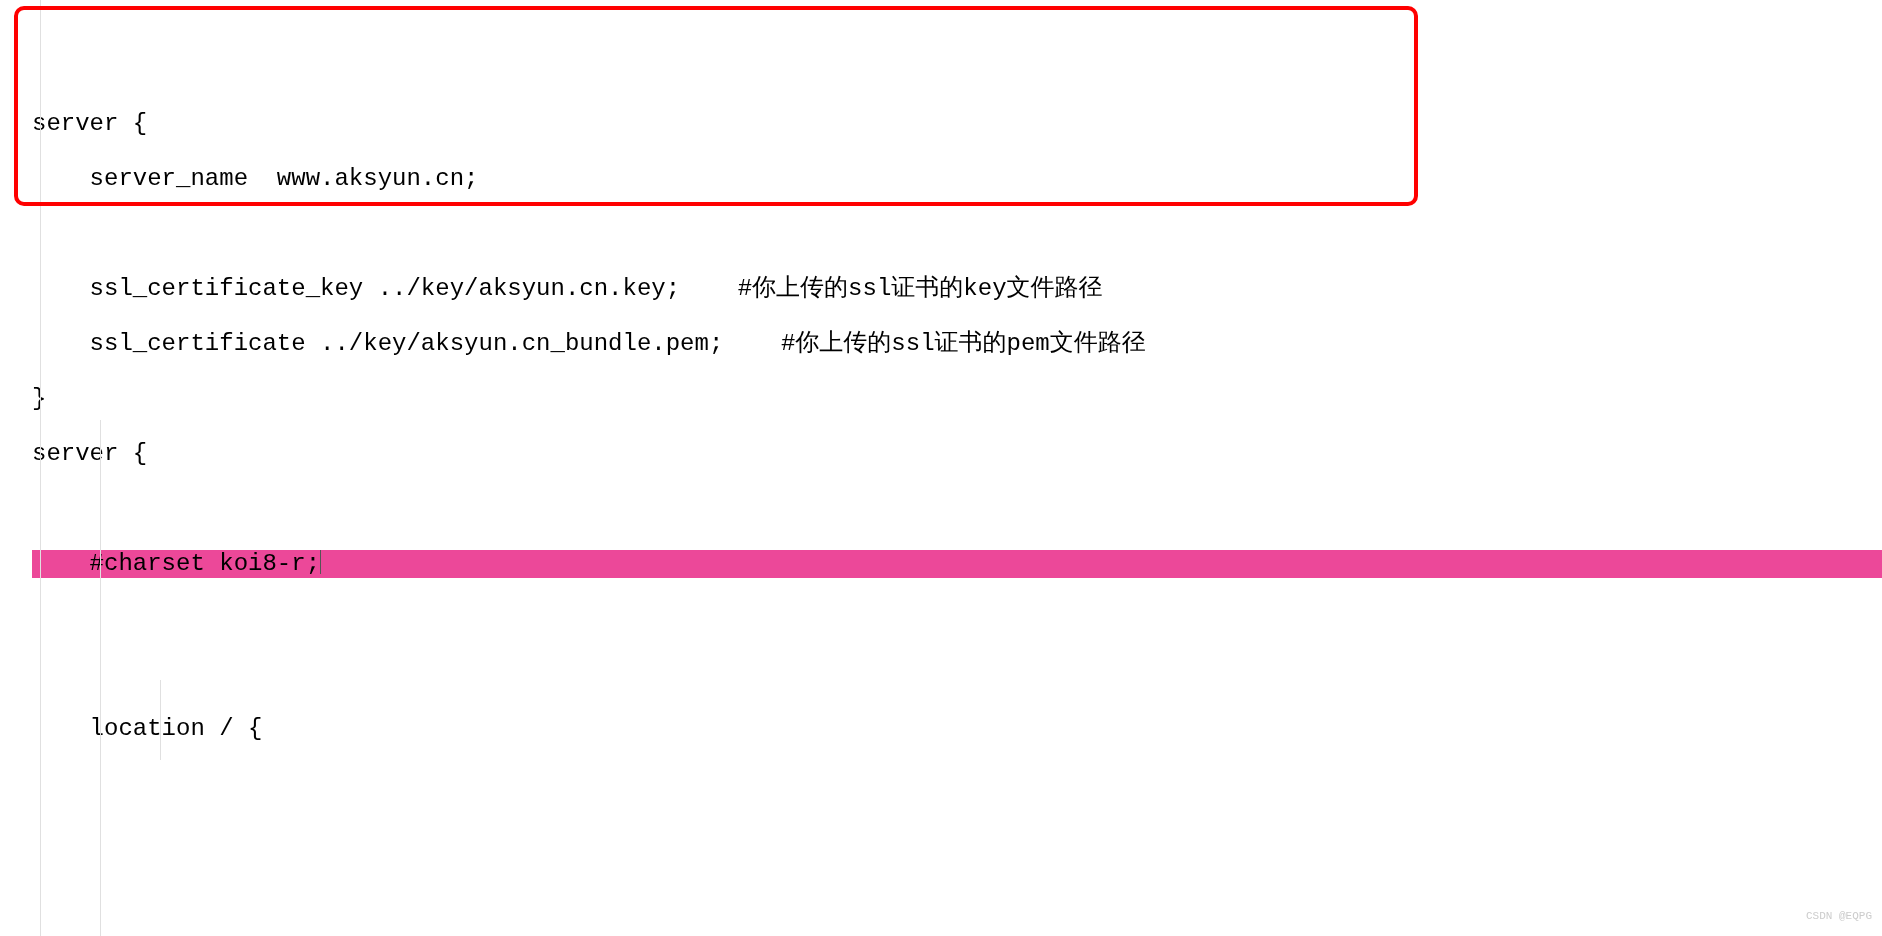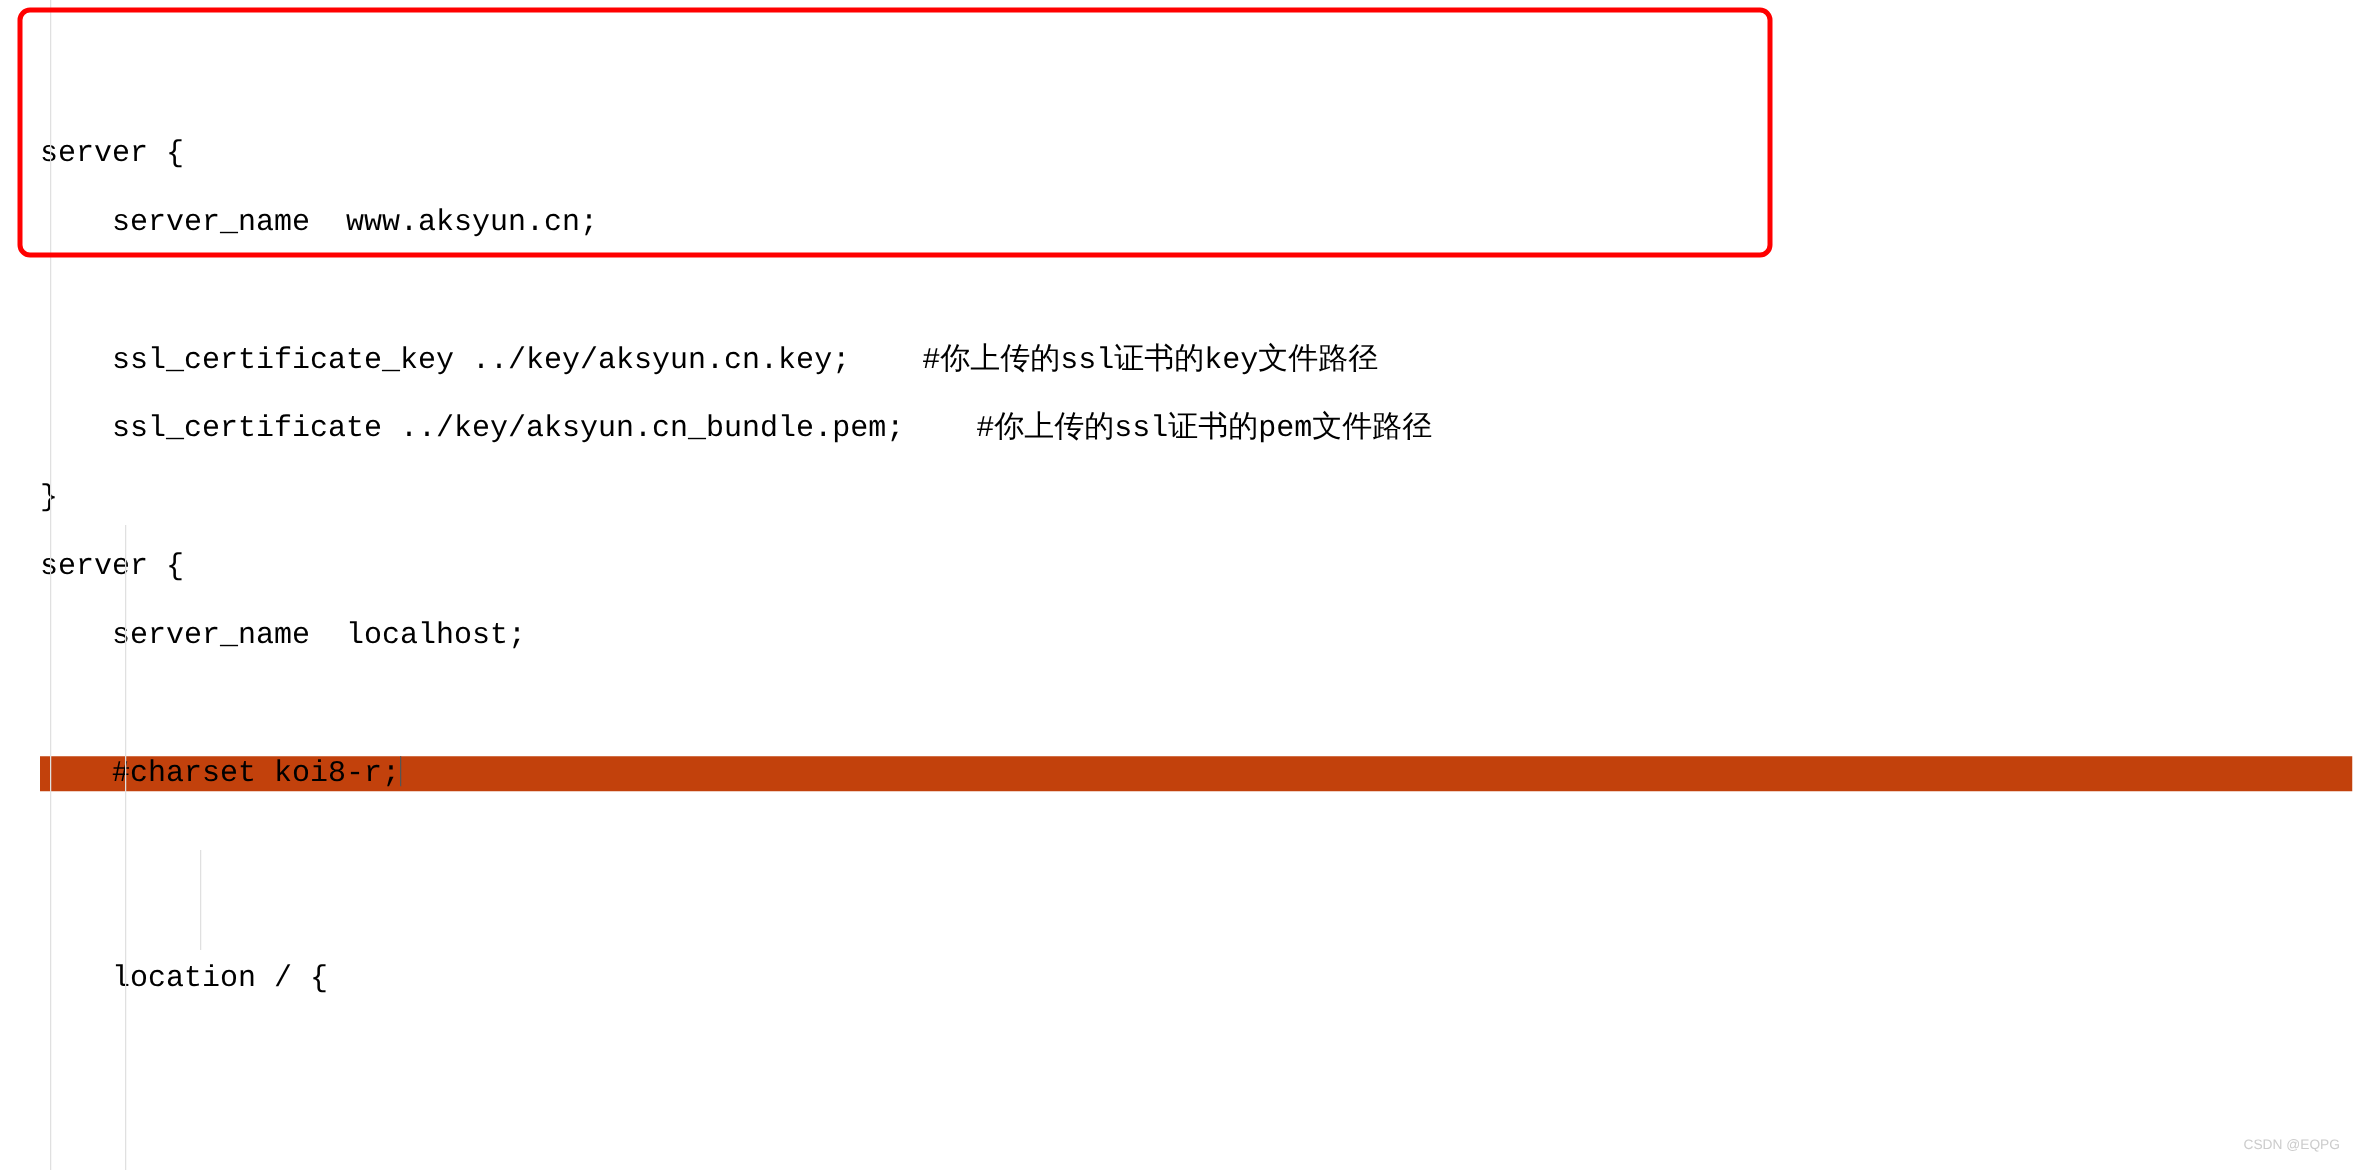--- a/index.html
+++ b/index.html
@@ -2,40 +2,39 @@
 <html><head>
 <meta charset="utf-8">
 <style>
   html,body{margin:0;padding:0;background:#fff;width:1882px;height:936px;overflow:hidden}
   body{font-family:"Courier New",Consolas,monospace;font-size:24px;line-height:27.5px;color:#000;position:relative}
   .editor{position:relative;padding-left:32px;padding-top:0;white-space:pre}
   .fold-guide{position:absolute;left:40px;top:0;bottom:0;width:1px;background:#e0e0e0}
   .fold-guide2{position:absolute;left:100px;top:420px;bottom:0;width:1px;background:#e0e0e0}
   .fold-guide3{position:absolute;left:160px;top:680px;height:80px;width:1px;background:#e0e0e0}
   .line{display:block;height:27.5px}
-  .hl{background:#c2410c;display:block;width:100%}
+  .hl{background:#ec4899;display:block;width:100%}
   .cursor{display:inline-block;width:1px;height:24px;background:#555;vertical-align:middle;margin-bottom:3px}
   .redbox{position:absolute;border:4px solid #ff0000;border-radius:10px;left:14px;top:6px;width:1396px;height:192px;pointer-events:none}
-  .watermark{position:absolute;right:10px;bottom:6px;font-family:Liberation Sans, sans-serif;font-size:11px;color:#ccc}
+  .watermark{position:absolute;right:10px;bottom:6px;font-family:Liberation Mono, monospace;font-size:11px;color:#ccc}
 </style>
 </head>
 <body>
 
 <div class="editor">
 <div class="fold-guide"></div>
 <div class="fold-guide2"></div>
 <div class="fold-guide3"></div>
 <span class="line">server {</span>
 <span class="line">    server_name  www.aksyun.cn;</span>
 <span class="line"></span>
 <span class="line"><span>    ssl_certificate_key ../key/aksyun.cn.key;    </span><span>#你上传的ssl证书的key文件路径</span></span>
 <span class="line"><span>    ssl_certificate ../key/aksyun.cn_bundle.pem;    </span><span>#你上传的ssl证书的pem文件路径</span></span>
 <span class="line">}</span>
 <span class="line">server {</span>
-<span class="line">    server_name  localhost;</span>
 <span class="line"></span>
 <span class="line hl"><span>    #charset koi8-r;</span><span class="cursor"></span></span>
 <span class="line"></span>
 <span class="line"></span>
 <span class="line">    location / {</span>
 
 
 
 
 

